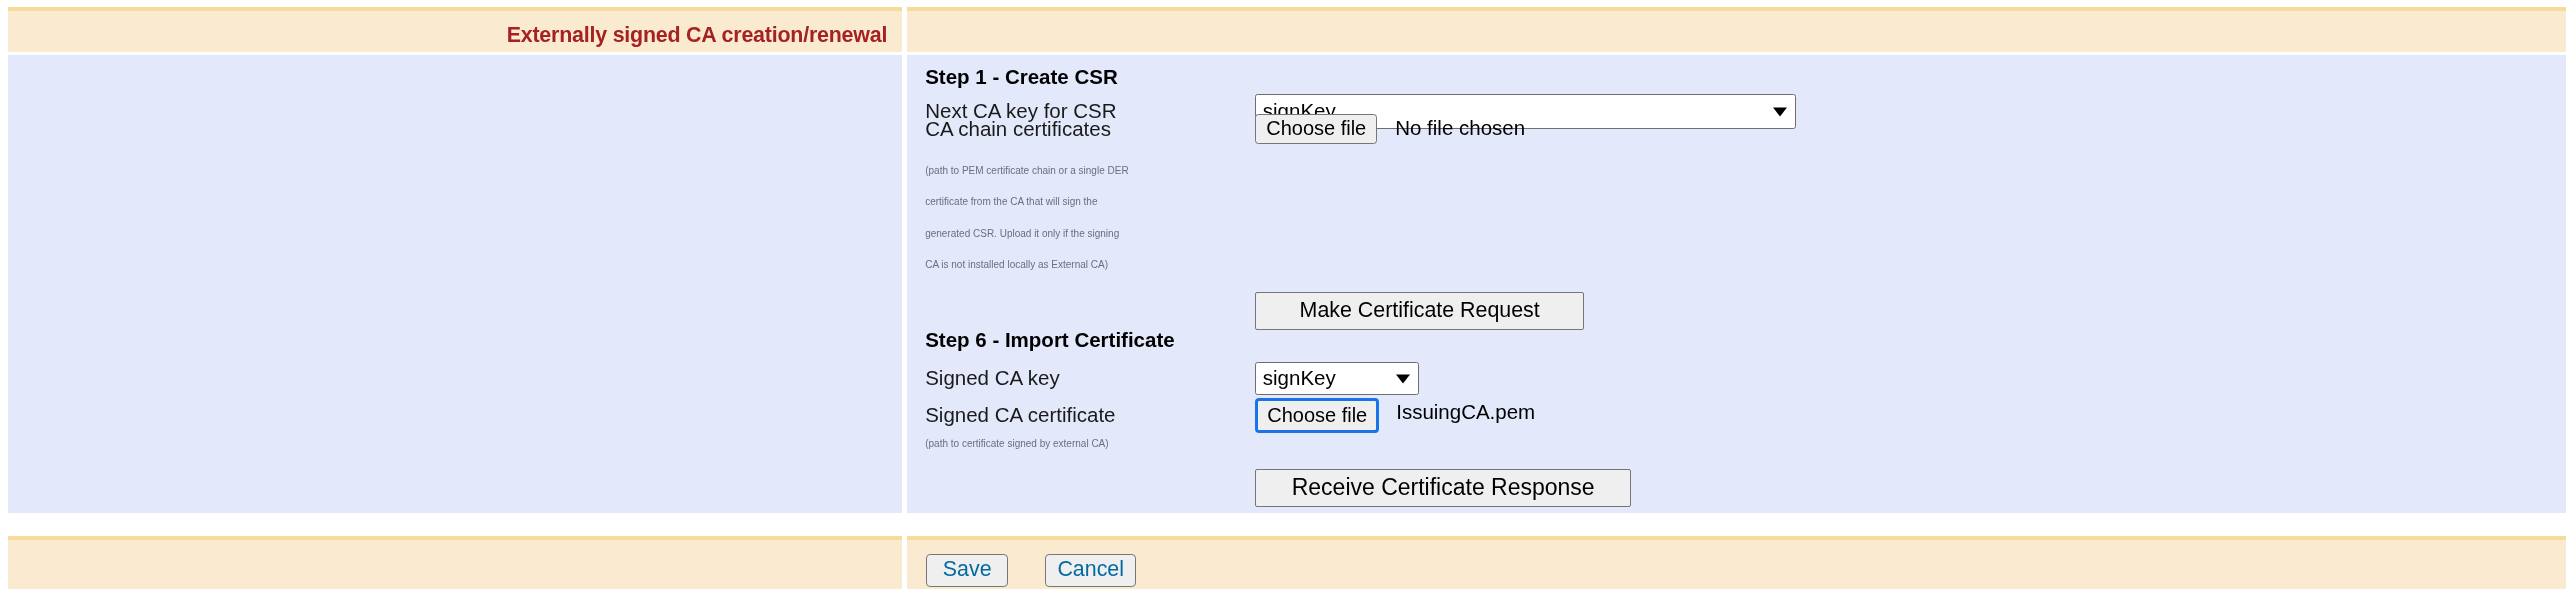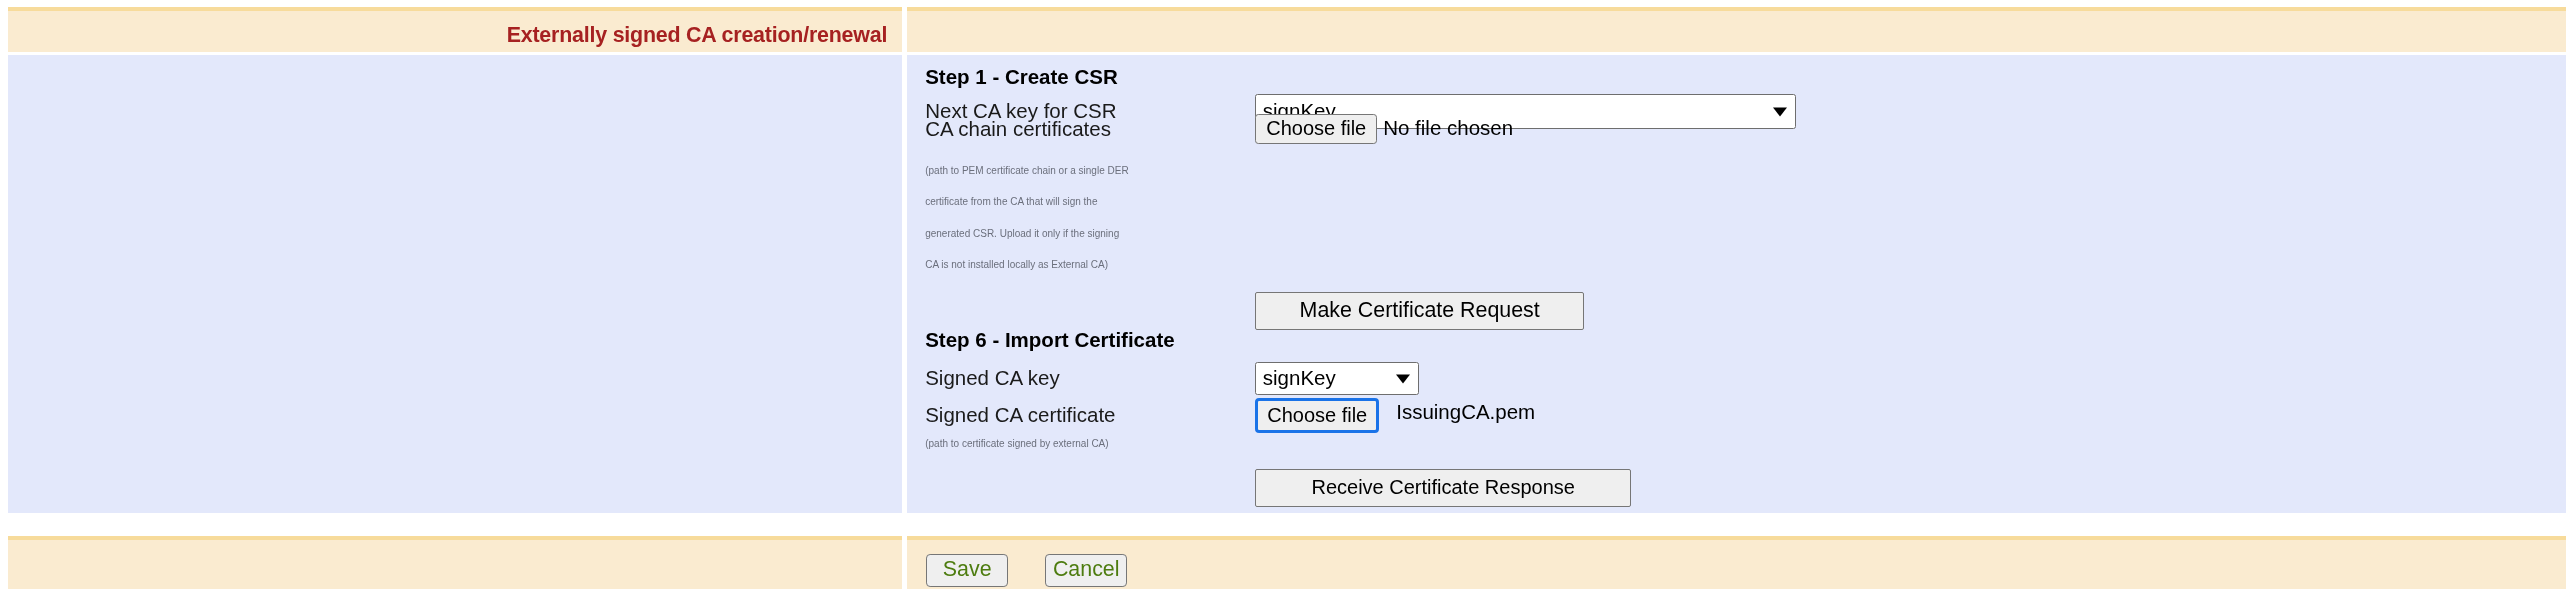--- a/index.html
+++ b/index.html
@@ -239,21 +239,21 @@
     position: absolute;
     top: 14px;
     height: 33px;
     background: #efefef;
     border: 1.6px solid #767676;
     border-radius: 4.1px;
     box-sizing: border-box;
     font-family: "Liberation Sans", sans-serif;
     font-size: 21.4px;
     line-height: 28px;
-    color: #4d7c0f;
+    color: #0369a1;
     text-align: center;
     white-space: nowrap;
     cursor: pointer;
   }
 </style>
 </head>
 <body>
 
 <div class="page">
 
@@ -276,21 +276,21 @@
 
         <div class="wide-select" style="top:39px;">
           <span class="select-text">signKey</span>
           <span class="select-arrow"></span>
         </div>
 
         <div class="field-label" style="top:62px;">CA chain certificates</div>
 
         <div class="file-row" style="left:348px; top:59px;">
           <div class="choose-file-btn">Choose file</div>
-          <div class="file-name" style="left:128px;">No file chosen</div>
+          <div class="file-name" style="left:140px;">No file chosen</div>
         </div>
 
         <div class="help-text" style="top:110px;">(path to PEM certificate chain or a single DER</div>
         <div class="help-text" style="top:141px;">certificate from the CA that will sign the</div>
         <div class="help-text" style="top:173px;">generated CSR. Upload it only if the signing</div>
         <div class="help-text" style="top:204px;">CA is not installed locally as External CA)</div>
 
         <div class="action-btn" style="left:348px; top:237px; width:329px; height:38px; font-size:21.4px; line-height:35px;">Make Certificate Request</div>
 
         <div class="step-heading" style="top:273px;">Step 6 - Import Certificate</div>
@@ -304,28 +304,28 @@
 
         <div class="field-label" style="top:348px;">Signed CA certificate</div>
 
         <div class="file-row" style="left:348px; top:343px;">
           <div class="choose-file-btn focused">Choose file</div>
           <div class="file-name" style="left:141px;">IssuingCA.pem</div>
         </div>
 
         <div class="help-text" style="top:383px;">(path to certificate signed by external CA)</div>
 
-        <div class="action-btn" style="left:348px; top:414px; width:376px; height:38px; font-size:20px; line-height:35px;">Receive Certificate Response</div>
+        <div class="action-btn" style="left:348px; top:414px; width:376px; height:38px; font-size:23px; line-height:35px;">Receive Certificate Response</div>
 
       </div>
     </div>
   </div>
 
   <div class="footer-row">
     <div class="footer-cell-left"></div>
     <div class="footer-cell-right">
       <div class="footer-btn" style="left:19px; width:82px;">Save</div>
-      <div class="footer-btn" style="left:138px; width:82px;">Cancel</div>
+      <div class="footer-btn" style="left:138px; width:91px;">Cancel</div>
     </div>
   </div>
 
 </div>
 
 
 </body></html>

